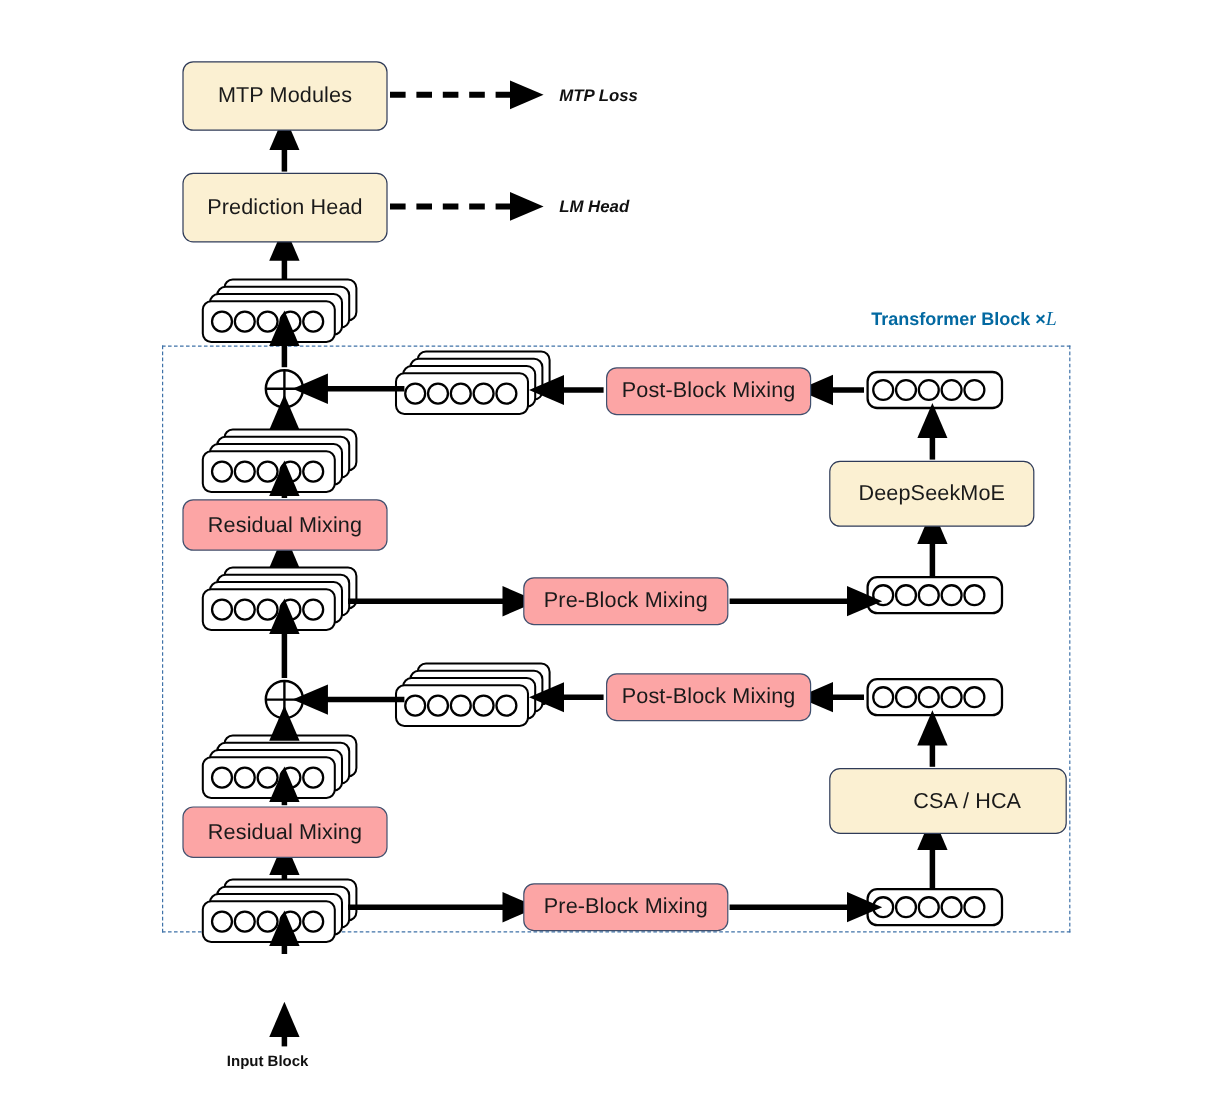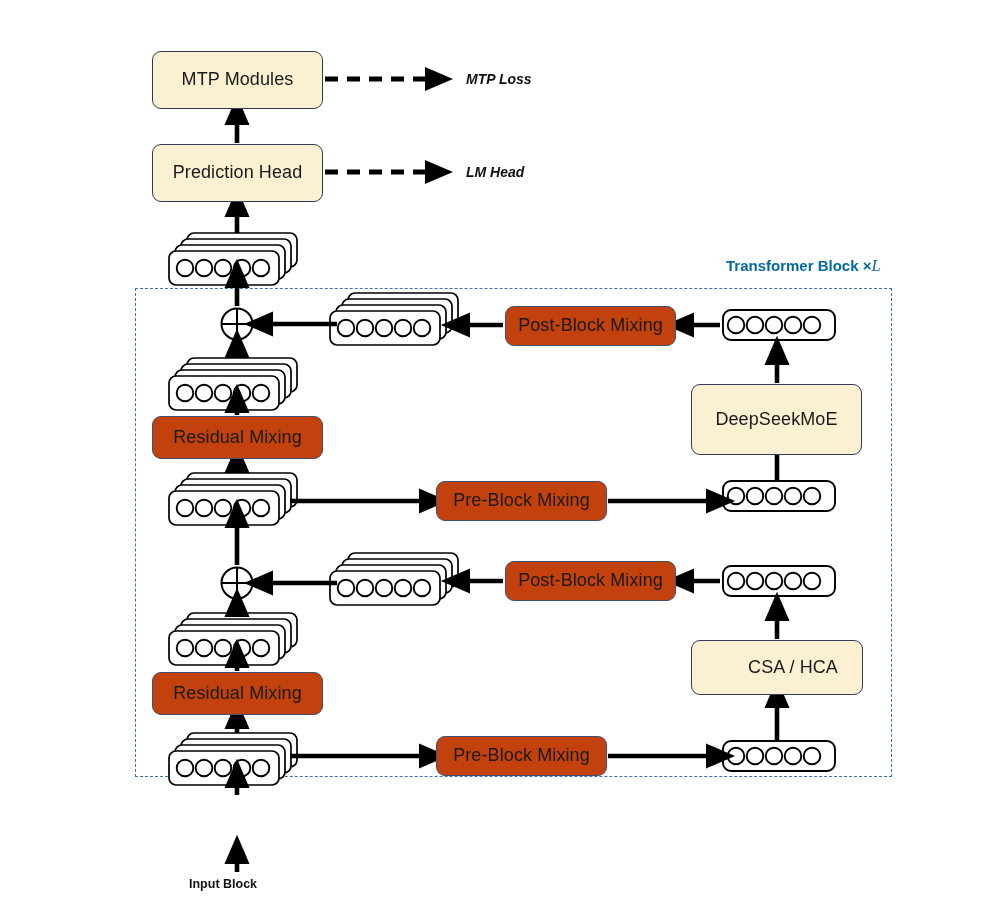--- a/index.html
+++ b/index.html
@@ -7,21 +7,21 @@
        font-family:"Liberation Sans","DejaVu Sans",sans-serif;}
   #stage{position:absolute;left:0;top:0;width:1008px;height:920px;}
 
   
   .nodebox{position:absolute;box-sizing:border-box;display:flex;
            align-items:center;justify-content:center;
            border:1.6px solid #2f3b58;border-radius:9px;
            font-size:18px;color:#1a1a1a;letter-spacing:.1px;
            text-align:center;line-height:1.1;}
   .nodebox.yellow{background:#fbf0d2;}
-  .nodebox.gray{background:#c2410c;border-color:#41506e;}
+  .nodebox.gray{background:#fca5a5;border-color:#41506e;}
 
   
   .lbl{position:absolute;color:#111;white-space:nowrap;}
   .lbl.lossname{font-size:14px;font-weight:bold;font-style:italic;}
   .lbl.inputtok{font-size:12.5px;font-weight:bold;}
   .blocklabel{position:absolute;white-space:nowrap;font-size:15px;
               font-weight:bold;color:#0369a1;}
   .blocklabel .times{font-weight:bold;}
   .blocklabel .ell{font-family:"Liberation Serif","DejaVu Serif",serif;
                    font-style:italic;font-weight:normal;font-size:16.5px;}
@@ -219,25 +219,25 @@
   </div>
 
   <div class="nodebox gray" style="left:505px;top:306px;width:171px;height:40px;">
     <span>Post-Block Mixing</span>
   </div>
 
   <div class="nodebox gray" style="left:505px;top:561px;width:171px;height:40px;">
     <span>Post-Block Mixing</span>
   </div>
 
-  <div class="nodebox yellow" style="left:691px;top:384px;width:171px;height:71px;">
+  <div class="nodebox yellow" style="left:691px;top:384px;width:171px;height:55px;">
     <span>DeepSeekMoE</span>
   </div>
 
-  <div class="nodebox yellow" style="left:691px;top:640px;width:172px;height:55px;padding-left:32px;">
+  <div class="nodebox yellow" style="left:691px;top:640px;width:198px;height:55px;padding-left:32px;">
     <span>CSA / HCA</span>
   </div>
 
 
   <div class="lbl lossname" style="left:466px;top:71px;">
     <span>MTP Loss</span>
   </div>
 
   <div class="lbl lossname" style="left:466px;top:164px;">
     <span>LM Head</span>

